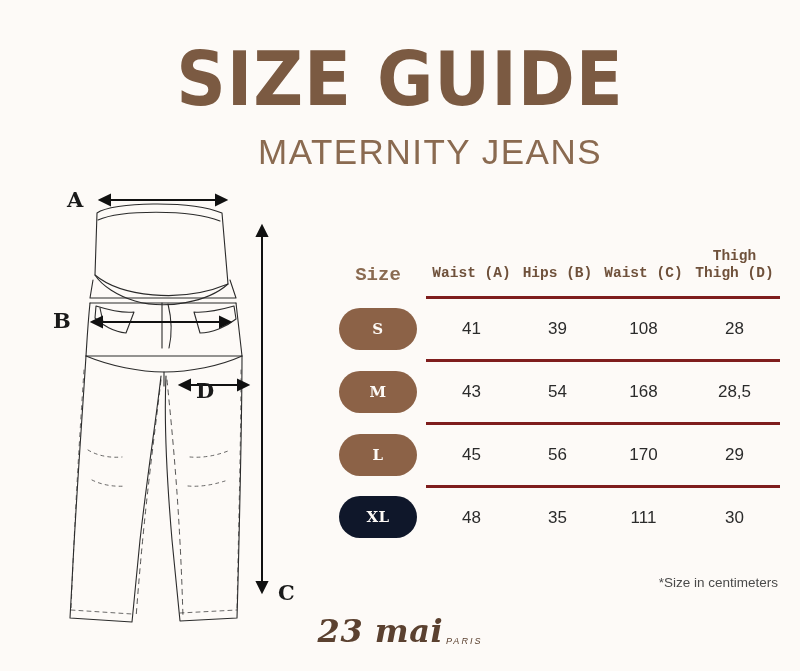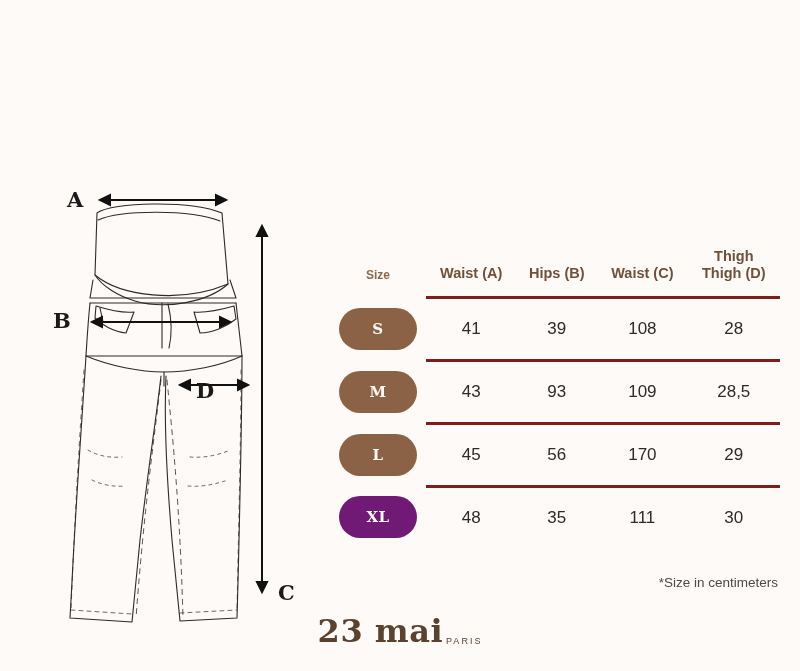--- a/index.html
+++ b/index.html
@@ -80,32 +80,32 @@
     position: absolute;
     left: 330px;
     top: 248px;
     width: 450px;
   }
   table.size-table {
     border-collapse: collapse;
     width: 450px;
   }
   table.size-table th {
-    font-family: Liberation Sans, sans-serif;
+    font-family: Liberation Mono, monospace;
     font-weight: bold;
     font-size: 14.5px;
     color: #6f513b;
     padding: 0 0 14px 0;
     text-align: center;
     vertical-align: bottom;
     line-height: 17px;
   }
   table.size-table th.th-size {
     color: #8a6a50;
-    font-size: 12px;
+    font-size: 19px;
     width: 96px;
   }
   table.size-table td {
     border-top: 3px solid #7f1d1d;
     height: 58px;
     text-align: center;
     vertical-align: middle;
     font-family: "Liberation Sans", sans-serif;
     font-size: 17px;
     color: #2b2b2b;
@@ -122,39 +122,40 @@
     height: 42px;
     line-height: 42px;
     border-radius: 21px;
     background: #8c6247;
     color: #fdfaf6;
     font-family: "DejaVu Serif", serif;
     font-weight: bold;
     font-size: 15px;
     letter-spacing: 0.5px;
   }
-  .size-pill.pill-xl { background: #701a75; }
+  .size-pill.pill-xl { background: #0f172a; }
 
   .note {
     position: absolute;
     right: 22px;
     top: 575px;
     font-family: "Liberation Sans", sans-serif;
     font-size: 13.5px;
     color: #4a4a4a;
   }
 
   
   .logo {
     position: absolute;
     left: 50%;
     transform: translateX(-50%);
     top: 612px;
     text-align: left;
     white-space: nowrap;
+    font-style: italic;
   }
   .logo-main {
     font-family: "DejaVu Serif", serif;
     font-weight: bold;
     font-size: 32px;
     color: #5b4130;
     letter-spacing: 0.5px;
   }
   .logo-sub {
     font-family: "Liberation Sans", sans-serif;
@@ -165,20 +166,24 @@
     vertical-align: bottom;
     padding-bottom: 4px;
     padding-left: 3px;
   }
 </style>
 </head>
 <body>
 
 <div class="page">
 
+  <div class="header">
+    <h1 class="title">SIZE GUIDE</h1>
+    <h2 class="subtitle">MATERNITY JEANS</h2>
+  </div>
 
   <div class="illustration">
     <svg width="300" height="470" viewBox="0 0 300 470" xmlns="http://www.w3.org/2000/svg" aria-hidden="true">
       <g fill="none" stroke="#2b2b2b" stroke-width="1.1" stroke-linejoin="round" stroke-linecap="round">
 
         <path d="M57 33 C 72 22, 150 20, 182 33 L 188 104 C 168 122, 126 130, 95 121 C 78 116, 62 106, 55 95 Z"></path>
 
         <path d="M58 40 C 80 30, 150 29, 180 41"></path>
 
         <path d="M55 95 C 80 116, 140 124, 188 104"></path>
@@ -266,22 +271,22 @@
           <td>41</td>
           <td>39</td>
           <td>108</td>
           <td>28</td>
         </tr>
         <tr>
           <td class="size-cell">
             <span class="size-pill">M</span>
           </td>
           <td>43</td>
-          <td>93</td>
-          <td>109</td>
+          <td>54</td>
+          <td>168</td>
           <td>28,5</td>
         </tr>
         <tr>
           <td class="size-cell">
             <span class="size-pill">L</span>
           </td>
           <td>45</td>
           <td>56</td>
           <td>170</td>
           <td>29</td>

